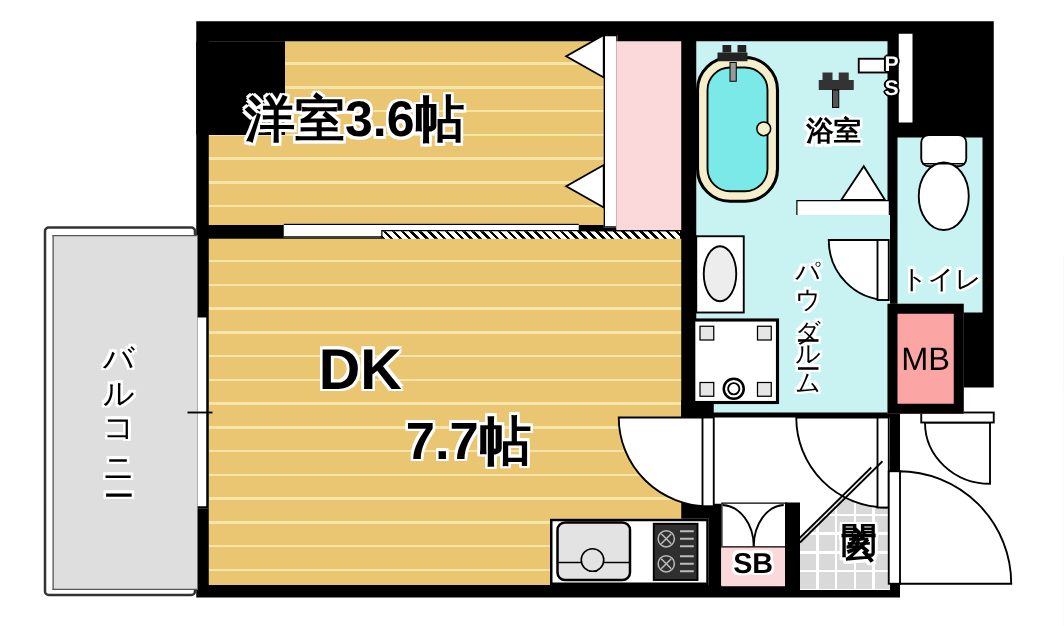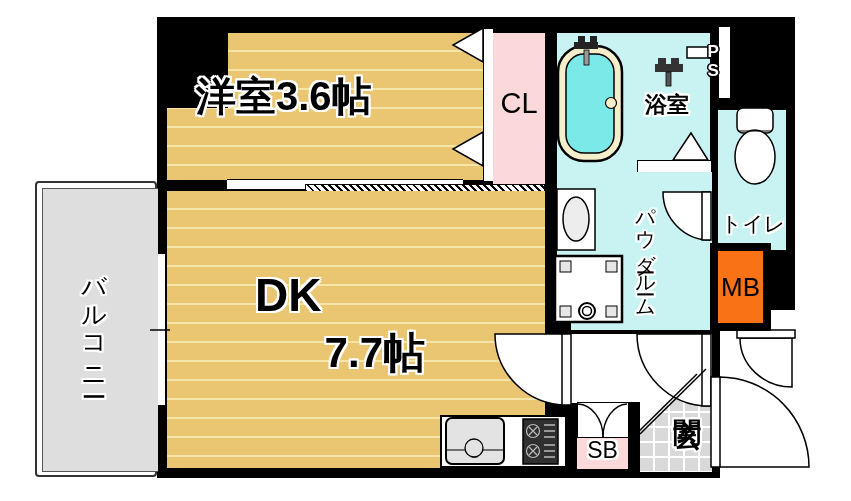--- a/index.html
+++ b/index.html
@@ -40,21 +40,21 @@
   <div class="abs floor-cyan" style="left:557px;top:33px;width:153px;height:139px;"></div>
   <div class="abs" style="left:637px;top:160px;width:73px;height:12px;background:#fff;border:1px solid #000;"></div>
 
   <div class="abs floor-cyan" style="left:557px;top:172px;width:155px;height:158px;"></div>
   <div class="abs wall" style="left:545px;top:320px;width:26px;height:14px;"></div>
 
   <div class="abs floor-cyan" style="left:718px;top:110px;width:68px;height:140px;"></div>
 
   <div class="abs" style="left:719px;top:27px;width:11px;height:71px;background:#fff;"></div>
 
-  <div class="abs ctr" style="left:710px;top:243px;width:61px;height:88px;background:#f97316;border:8px solid #000;box-sizing:border-box;z-index:6;">
+  <div class="abs ctr" style="left:710px;top:243px;width:61px;height:88px;background:#fca5a5;border:8px solid #000;box-sizing:border-box;z-index:6;">
     <span class="label" style="position:static;font-size:26px;font-weight:normal;">MB</span>
   </div>
 
   <div class="abs" style="left:571px;top:334px;width:141px;height:134px;background:#fff;"></div>
   <div class="abs wall" style="left:565px;top:403px;width:12px;height:65px;"></div>
   <div class="abs" style="left:577px;top:402px;width:51px;height:35px;background:#fff;border:1px solid #000;"></div>
   <div class="abs floor-pink" style="left:577px;top:437px;width:51px;height:31px;border-top:1px solid #000;"></div>
   <div class="abs wall" style="left:628px;top:402px;width:12px;height:66px;"></div>
   <div class="abs" style="left:640px;top:368px;width:72px;height:104px;
        background:#d9d9d9;background-image:repeating-linear-gradient(to right,transparent 0 13px,#fff 13px 15px),repeating-linear-gradient(to bottom,transparent 0 13px,#fff 13px 15px);
@@ -159,24 +159,23 @@
       <path d="M627,404 A25,33 0 0 0 603,437" fill="#fff" stroke="#000" stroke-width="1.5"></path>
     </g>
 
     <line x1="630" y1="440" x2="697" y2="374" stroke="#000" stroke-width="1.5"></line>
     <line x1="640" y1="434" x2="706" y2="369" stroke="#000" stroke-width="1.5"></line>
 
     <line x1="150" y1="330" x2="170" y2="330" stroke="#000" stroke-width="1.5"></line>
   </svg>
 
   <div class="label halo" style="left:196px;top:74px;width:320px;font-size:40px;">洋室3.6帖</div>
-  <div class="label" style="left:489px;top:88px;width:60px;text-align:center;font-size:29px;font-weight:normal;">CL</div>
   <div class="label halo" style="left:617px;top:93px;width:100px;text-align:center;font-size:22px;">浴室</div>
   <div class="label vert" style="left:703px;top:42px;font-size:17px;color:#fff;text-shadow:1.5px 0 #000,-1.5px 0 #000,0 1.5px #000,0 -1.5px #000,1px 1px #000,-1px -1px #000,1px -1px #000,-1px 1px #000;">PS</div>
   <div class="label halo" style="left:713px;top:212px;width:80px;text-align:center;font-size:21px;font-weight:normal;">トイレ</div>
   <div class="label halo vert" style="left:632px;top:194px;height:100px;font-size:20px;line-height:27px;font-weight:normal;">パウダールーム</div>
   <div class="label halo" style="left:255px;top:270px;width:160px;text-align:left;font-size:46px;">DK</div>
   <div class="label halo" style="left:265px;top:330px;width:160px;text-align:right;font-size:42px;">7.7帖</div>
   <div class="label halo vert" style="left:80px;top:258px;font-size:25px;font-weight:normal;letter-spacing:3px;">バルコニー</div>
-  <div class="label halo" style="left:577px;top:438px;width:51px;text-align:center;font-size:23px;font-weight:normal;">SB</div>
+  <div class="label halo" style="left:577px;top:438px;width:51px;text-align:center;font-size:23px;font-weight:bold;">SB</div>
   <div class="label halo vert" style="left:671px;top:397px;font-size:28px;">玄関</div>
 
 </div>
 
 </body></html>

